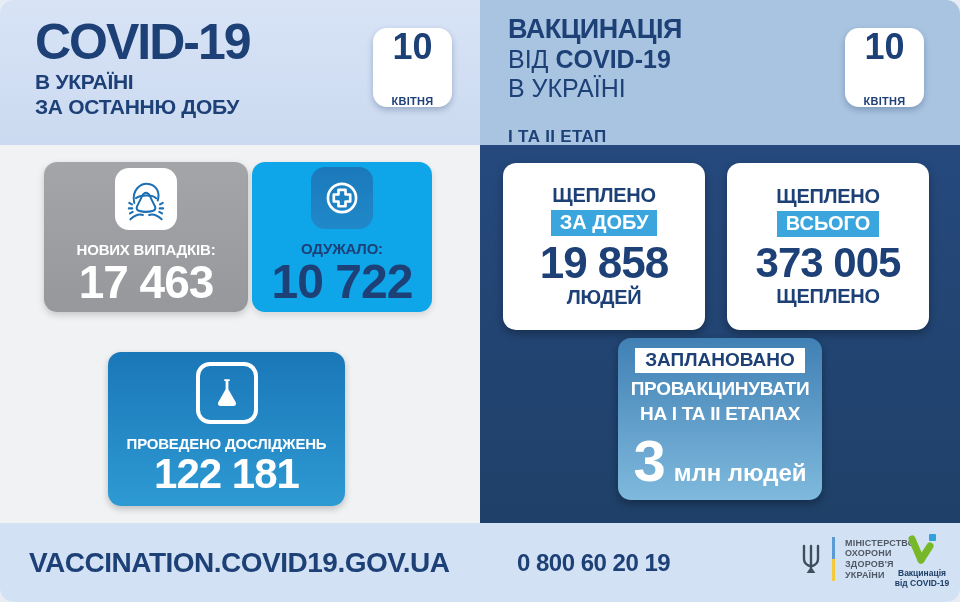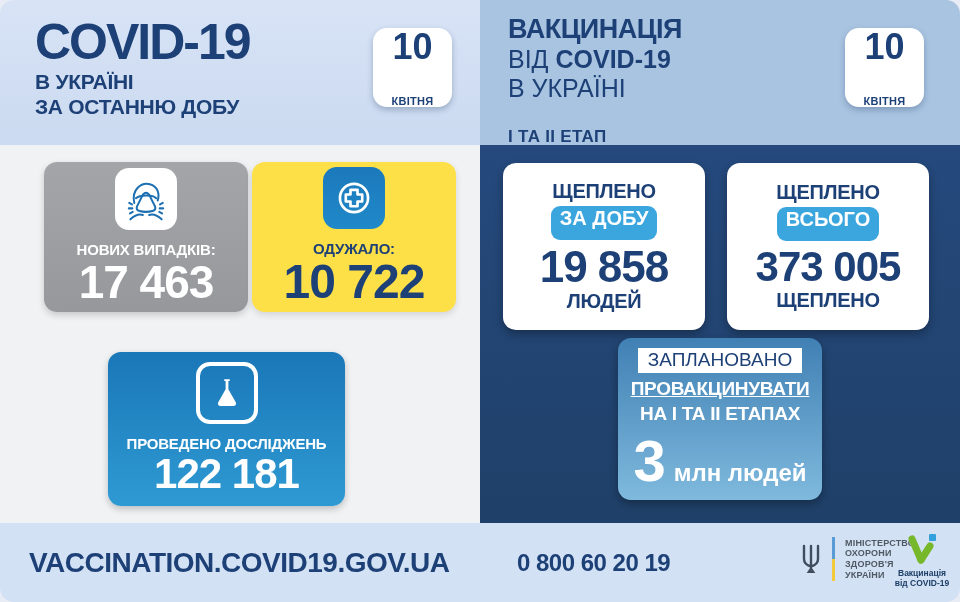--- a/index.html
+++ b/index.html
@@ -51,22 +51,22 @@
     position:absolute; border-radius:13px;
     display:flex; flex-direction:column; align-items:center; justify-content:center;
     text-align:center;
   }
   .card-gray {
     left:28px; top:17px; width:204px; height:150px;
     background:linear-gradient(180deg,#a3a5a8,#96989b);
     box-shadow:0 3px 7px rgba(0,0,0,0.18); color:#ffffff;margin-left:16px;
   }
   .card-white-left {
-    left:252px; top:17px; width:204px; height:150px;
-    background:#fde047; box-shadow:0 3px 7px rgba(0,0,0,0.12); color:#1d4077;
+    left:252px; top:17px; width:180px; height:150px;
+    background:#0ea5e9; box-shadow:0 3px 7px rgba(0,0,0,0.12); color:#1d4077;
   }
   .card-tests {
     left:108px; top:207px; width:237px; height:154px;
     background:linear-gradient(180deg,#1a77b8 0%,#2e9ad3 100%);
     box-shadow:0 3px 7px rgba(0,0,0,0.22); color:#ffffff;text-align:center;
   }
   .icon-tile {
     width:62px; height:62px; border-radius:14px;
     display:flex; align-items:center; justify-content:center;
   }
@@ -79,33 +79,33 @@
   .card-white-left .stat-value { font-size:48px; }
   
   .card-vax {
     background:#ffffff; box-shadow:0 4px 8px rgba(0,0,0,0.3); color:#1d4077;
   }
   .card-vax-day { left:23px; top:18px; width:202px; height:167px; }
   .card-vax-total { left:247px; top:18px; width:202px; height:167px; }
   .vax-label-top { font-size:20px; font-weight:bold; letter-spacing:-0.3px; }
   .hl-blue {
     display:inline-block; background:#3ba6de; color:#ffffff;
-    font-size:20px; font-weight:bold; padding:1px 9px 10px; margin-top:3px;border-radius:9px;
+    font-size:20px; font-weight:bold; padding:1px 9px 2px; margin-top:3px;
   }
   .vax-value { font-size:44px; font-weight:bold; letter-spacing:-1px; margin-top:4px; line-height:1.05; }
   .card-vax-total .vax-value { font-size:42px; }
   .vax-unit { font-size:20px; font-weight:bold; letter-spacing:-0.3px; }
   .card-planned {
     left:138px; top:193px; width:204px; height:162px;
     background:linear-gradient(180deg,#4080b4 0%,#7fb9dd 100%);
     box-shadow:0 4px 8px rgba(0,0,0,0.3); color:#ffffff;
   }
   .hl-white {
     display:inline-block; background:#ffffff; color:#1d4077;
-    font-size:19px; font-weight:normal; padding:1px 10px 2px;
+    font-size:19px; font-weight:bold; padding:1px 10px 2px;
   }
   .planned-line { font-size:19px; font-weight:bold; line-height:1.3; letter-spacing:-0.3px; }
   .planned-value-row { display:flex; align-items:baseline; gap:8px; margin-top:6px; }
   .planned-value { font-size:58px; font-weight:bold; line-height:1; }
   .planned-unit { font-size:24px; font-weight:bold; }
   
   .footer {
     position:absolute; left:0; top:523px; width:960px; height:79px;
     background:#d3e1f4; display:flex; align-items:center;
   }
@@ -207,21 +207,21 @@
 
     <div class="card card-vax card-vax-total">
       <div class="vax-label-top">ЩЕПЛЕНО</div>
       <div class="hl-blue">ВСЬОГО</div>
       <div class="vax-value">373 005</div>
       <div class="vax-unit">ЩЕПЛЕНО</div>
     </div>
 
     <div class="card card-planned">
       <div class="hl-white">ЗАПЛАНОВАНО</div>
-      <div class="planned-line" style="margin-top:4px;text-decoration:underline;">ПРОВАКЦИНУВАТИ</div>
+      <div class="planned-line" style="margin-top:4px;">ПРОВАКЦИНУВАТИ</div>
       <div class="planned-line">НА І ТА ІІ ЕТАПАХ</div>
       <div class="planned-value-row">
         <span class="planned-value">3</span>
         <span class="planned-unit">млн людей</span>
       </div>
     </div>
 
   </div>
 
   <div class="footer">

